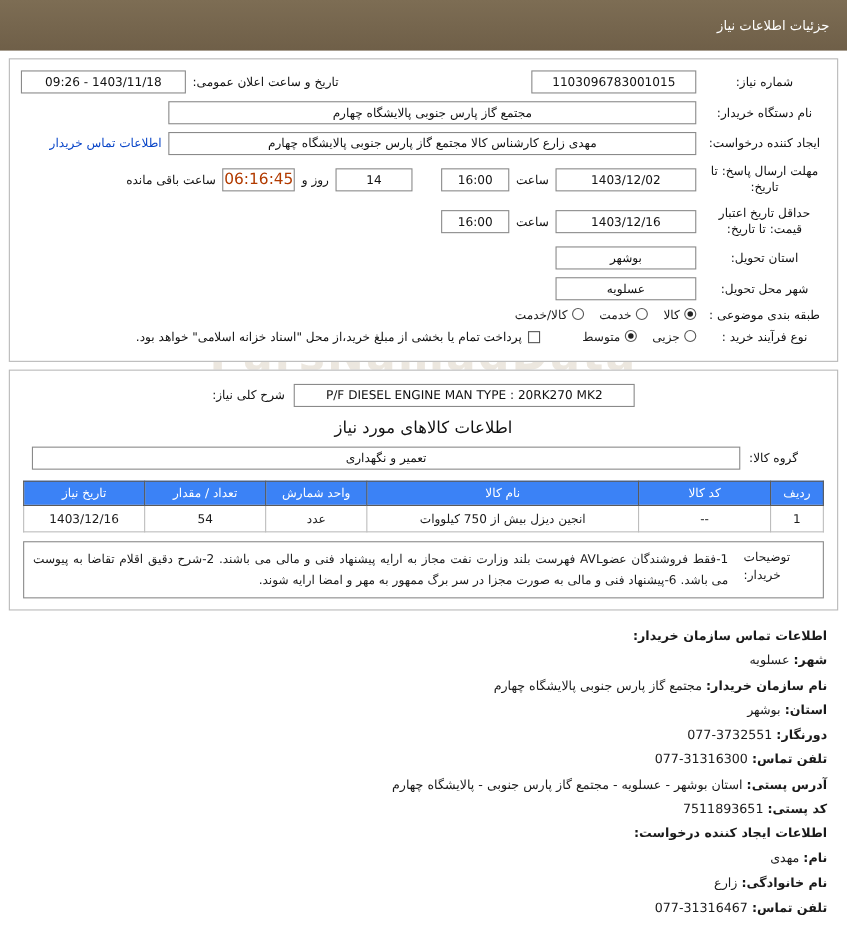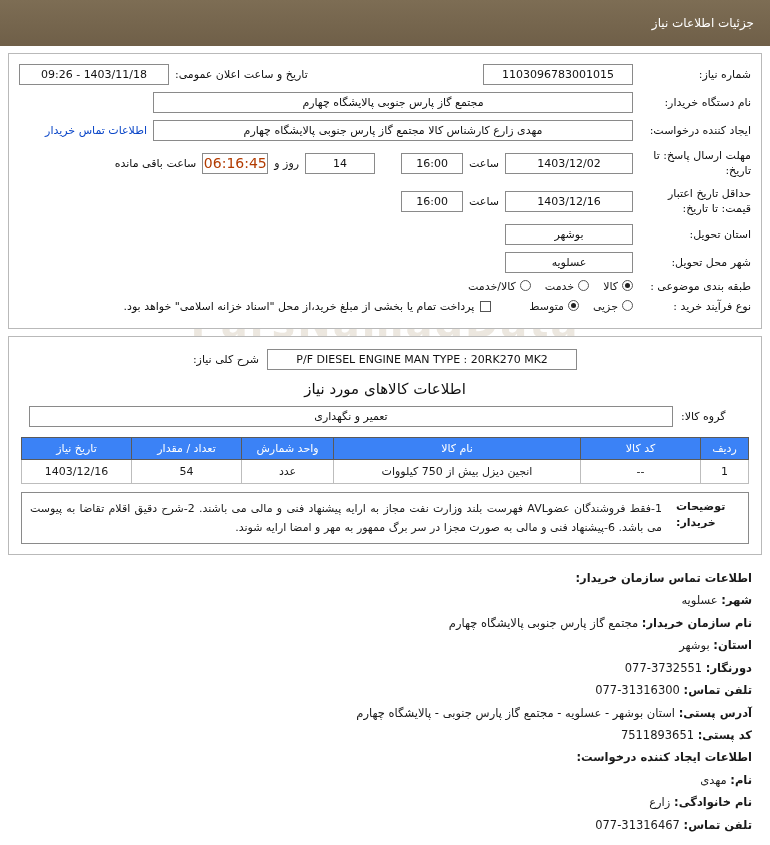--- a/index.html
+++ b/index.html
@@ -48,21 +48,21 @@
     justify-content: flex-start;
     margin-bottom: 7px;
     gap: 6px;
   }
   .lbl {
     font-size: 11px;
     color: #111;
     text-align: left;
     white-space: nowrap;
   }
-  .lbl-w { width: 112px; text-align: right; }
+  .lbl-w { width: 112px; text-align: center; }
 
   .fld {
     border: 1px solid #8a8a8a;
     background: #fff;
     height: 21px;
     line-height: 19px;
     padding: 0 6px;
     font-size: 11px;
     text-align: center;
     color: #111;
@@ -141,21 +141,21 @@
     display: flex;
     align-items: stretch;
     margin: 4px auto 2px auto;
     width: 728px;
     background: #fff;
   }
   .notes .nlabel {
     width: 78px;
     padding: 6px 6px;
     font-size: 11px;
-    font-weight: bold;
+    font-weight: normal;
     text-align: left;
     border-right: 0;
     flex: none;
     line-height: 1.5;
   }
   .notes .ntext {
     flex: 1;
     padding: 6px 8px;
     font-size: 11px;
     line-height: 1.75;

